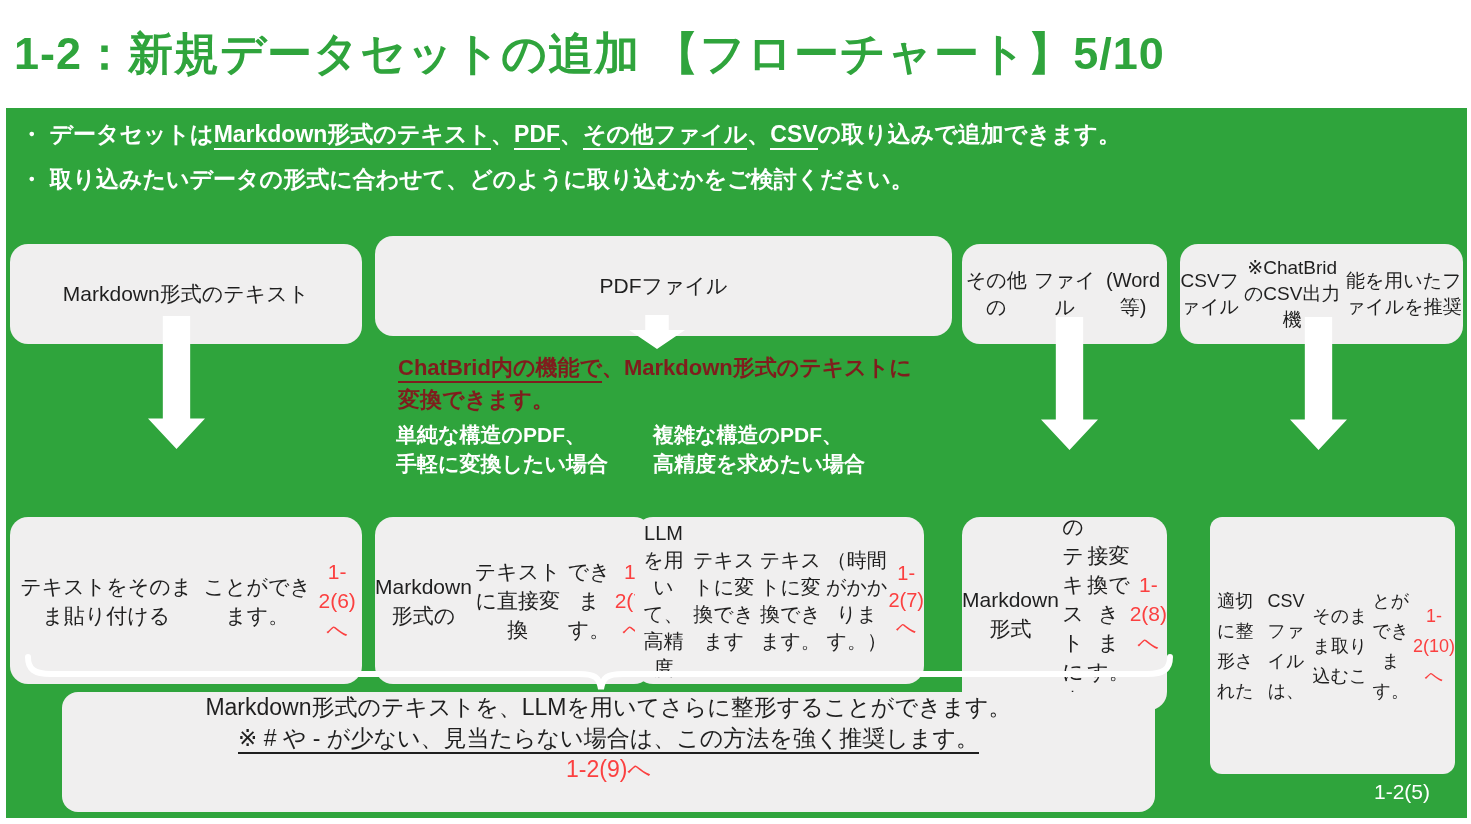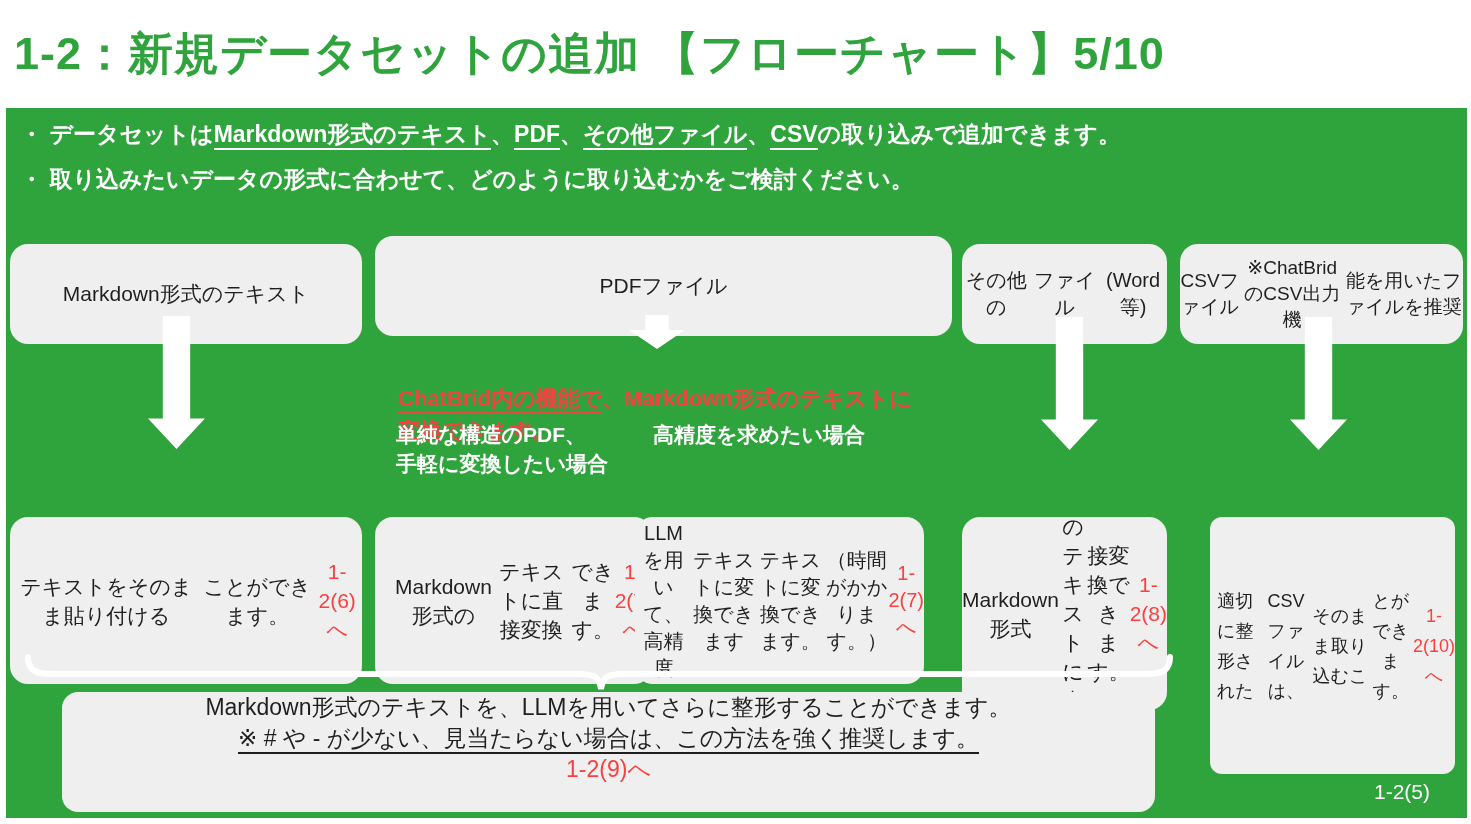--- a/index.html
+++ b/index.html
@@ -30,37 +30,37 @@
     background:var(--box-gray);border-radius:18px;color:var(--text-dark);
     display:flex;flex-direction:row;justify-content:center;align-items:center;
     text-align:center;
     margin-top:34px;
   }
   .src1{left:10px;top:210px;width:352px;height:100px;font-size:21px;}
   .src2{left:375px;top:202px;width:577px;height:100px;font-size:21px;}
   .src3{left:962px;top:210px;width:205px;height:100px;font-size:20px;line-height:27px;}
   .src4{left:1180px;top:210px;width:283px;height:100px;font-size:19px;line-height:26px;}
   .res1{left:10px;top:483px;width:352px;height:167px;font-size:21px;line-height:29px;}
-  .res2{left:375px;top:483px;width:277px;height:167px;font-size:21px;line-height:29px;padding-left:20px;}
+  .res2{left:375px;top:483px;width:277px;height:167px;font-size:21px;line-height:29px;}
   .res3{left:635px;top:483px;width:289px;height:167px;font-size:20px;line-height:27px;}
   .res4{left:962px;top:483px;width:205px;height:193px;font-size:21px;line-height:29px;}
   .res5{left:1210px;top:483px;width:245px;height:257px;font-size:18px;line-height:30px;border-radius:12px;}
   .link{color:var(--accent-red);}
   
   .arrow{background:var(--white);}
   .arrow.long{width:57px;height:133px;
     clip-path:polygon(26% 0,74% 0,74% 77%,100% 77%,50% 100%,0 77%,26% 77%);}
   .arrow.short{width:56px;height:34px;
     clip-path:polygon(29% 0,71% 0,71% 44%,100% 44%,50% 100%,0 44%,29% 44%);}
   .a1{left:148px;top:316px;}
   .a2{left:629px;top:315px;}
   .a3{left:1041px;top:317px;}
   .a4{left:1290px;top:317px;}
   
-  .note{color:#ef4444;font-weight:bold;font-size:22px;line-height:32px;white-space:nowrap;margin-top:31px;}
+  .note{color:#7f1d1d;font-weight:bold;font-size:22px;line-height:32px;white-space:nowrap;}
   .note1{left:398px;top:352px;}
   .case{color:#fff;font-weight:bold;font-size:21px;line-height:29px;white-space:nowrap;}
   .case1{left:396px;top:420px;}
   .case2{left:653px;top:420px;}
   
   .refine{
     left:62px;top:692px;width:1093px;height:120px;background:var(--box-gray);
     border-radius:16px;text-align:center;color:var(--text-dark);
     font-size:23px;line-height:31px;
   }
@@ -103,20 +103,21 @@
 <div class="abs note note1">
   <div><span class="u">ChatBrid内の機能で</span><span>、Markdown形式のテキストに</span></div>
   <div>変換できます。</div>
 </div>
 
 <div class="abs case case1">
   <div>単純な構造のPDF、</div>
   <div>手軽に変換したい場合</div>
 </div>
 <div class="abs case case2">
+  <div>複雑な構造のPDF、</div>
   <div>高精度を求めたい場合</div>
 </div>
 
 <div class="abs box res1">
   <div>テキストをそのまま貼り付ける</div>
   <div>ことができます。</div>
   <div class="link">1-2(6)へ</div>
 </div>
 <div class="abs box res2">
   <div>Markdown形式の</div>

